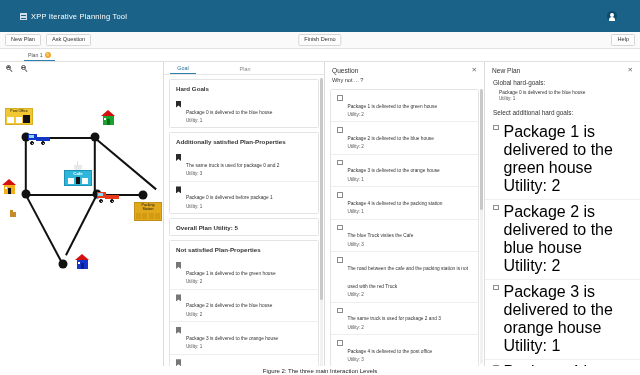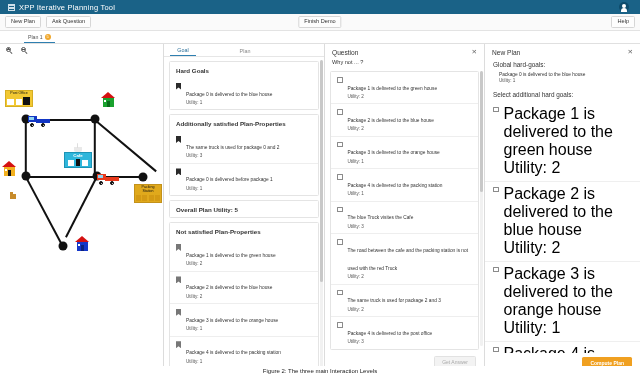--- a/index.html
+++ b/index.html
@@ -6,22 +6,22 @@
   html, body {
     width: 640px; height: 375px;
     font-family: "Liberation Sans", sans-serif;
     background: #ffffff;
     overflow: hidden;
   }
   #app { position: relative; width: 640px; height: 375px; background:#fff; }
 
   
   .titlebar {
-    height: 14px; background:#1a6287; color:#fff;
-    display:flex; align-items:center; padding:0 8px;
+    height: 32px; background:#1a6287; color:#fff;
+    display:flex; align-items:center; padding:0 20px;
     font-size: 7.5px;
   }
   .tb-menu-icon {
     width:7px;height:7px;border:1px solid #cfe0ea; margin-right:4px;
     display:flex;flex-direction:column;justify-content:space-evenly;
   }
   .tb-menu-icon i { display:block;height:1px;background:#cfe0ea; }
   .tb-title { font-size:7.5px; letter-spacing:.2px; }
   .tb-spacer { flex:1; }
   .tb-avatar {

